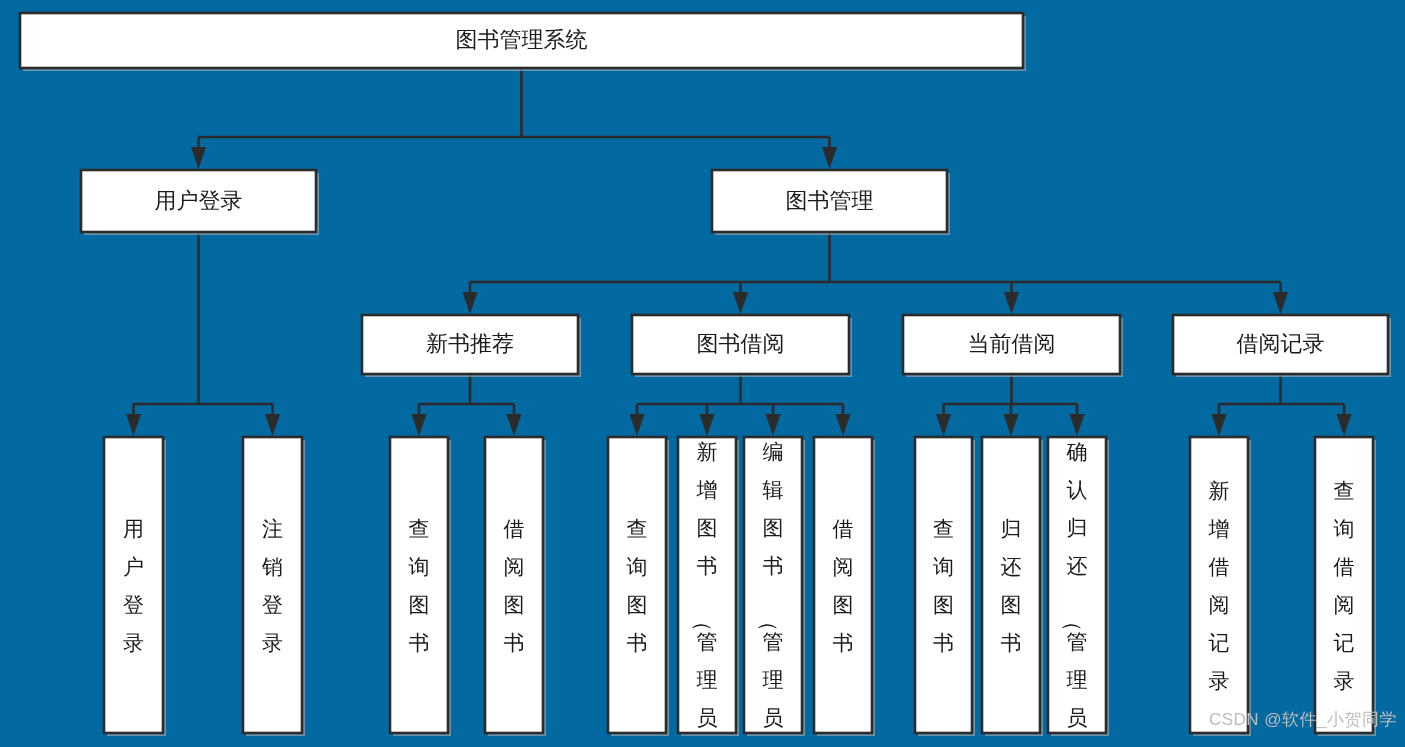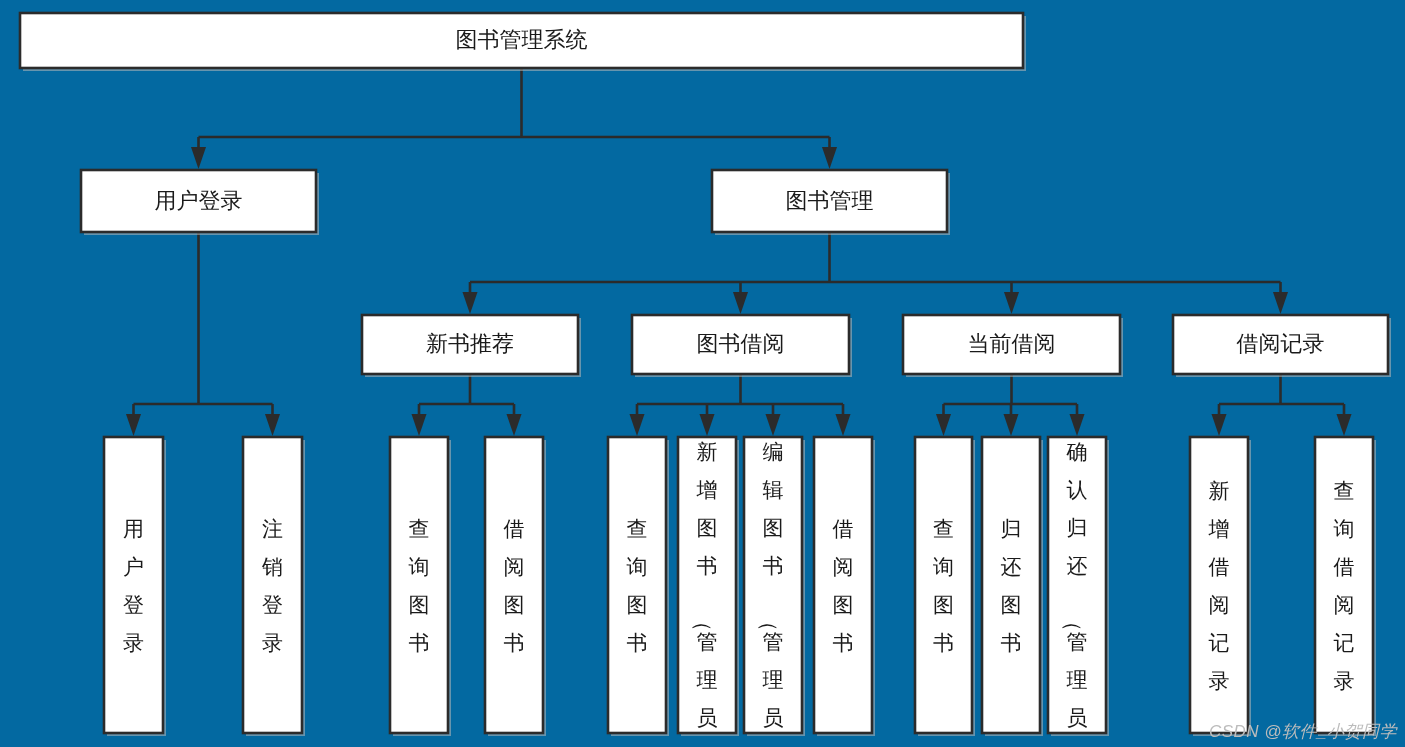--- a/index.html
+++ b/index.html
@@ -22,28 +22,27 @@
     font-size:22px;
     text-anchor:middle;
     dominant-baseline:middle;
   }
   .node-label.vertical{
     font-size:21px;
     text-anchor:middle;
   }
   .watermark{
     position:absolute;
-    right:8px;bottom:4px;
+    right:8px;bottom:16px;
     color:#bcbcbc;
     font-size:17px;
     font-family:"Liberation Sans","DejaVu Sans",sans-serif;
     letter-spacing:0.5px;
     white-space:nowrap;
     user-select:none;
-    font-style:italic;
   }
 </style>
 </head>
 <body>
 
 <div id="diagram-root">
   <svg id="flow" viewBox="0 0 1405 747">
     <g id="edges-layer">
         <line x1="521.5" y1="68" x2="521.5" y2="137" class="link"></line>
         <line x1="198.5" y1="137" x2="829.5" y2="137" class="link"></line>

